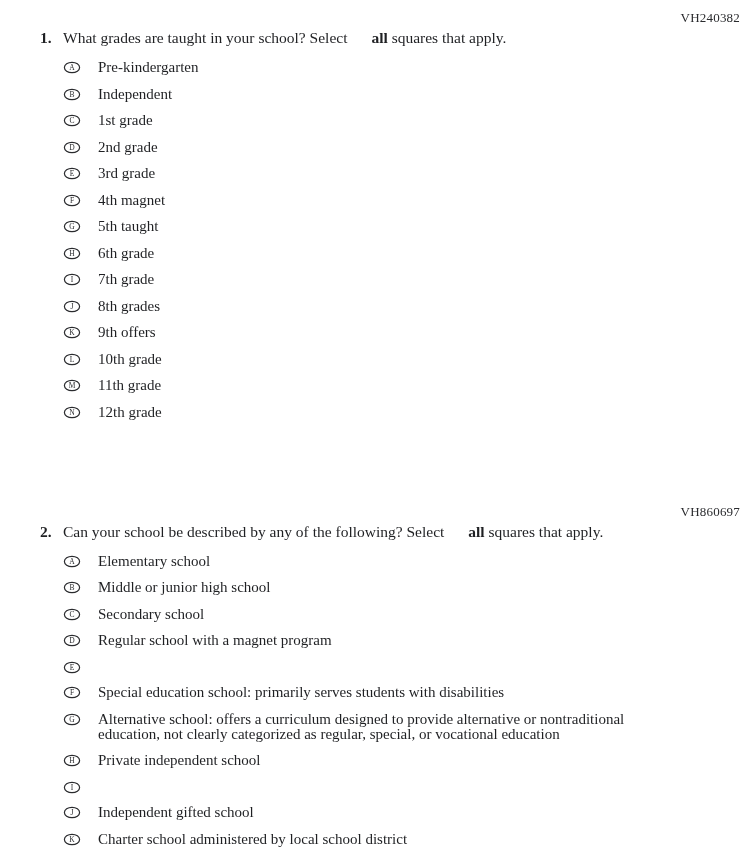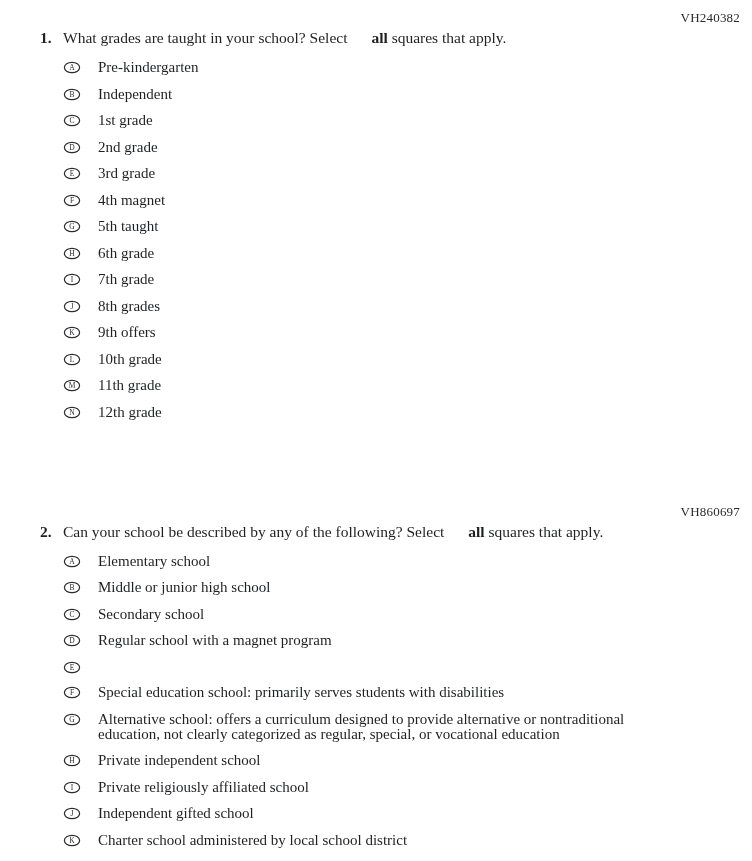--- a/index.html
+++ b/index.html
@@ -284,21 +284,20 @@
           </span>
           <span class="option-label">Private independent school</span>
         </div>
         <div class="option">
           <span class="bubble">
             <svg width="18" height="13" viewBox="0 0 18 13">
               <ellipse cx="9" cy="6.5" rx="7.6" ry="5.2" fill="none" stroke="currentColor" stroke-width="1.2"></ellipse>
               <text x="9" y="9.3" text-anchor="middle" font-size="7.5" font-family="Liberation Serif, serif" fill="currentColor">I</text>
             </svg>
           </span>
-          <span class="option-label">Private religiously affiliated school</span>
         </div>
         <div class="option">
           <span class="bubble">
             <svg width="18" height="13" viewBox="0 0 18 13">
               <ellipse cx="9" cy="6.5" rx="7.6" ry="5.2" fill="none" stroke="currentColor" stroke-width="1.2"></ellipse>
               <text x="9" y="9.3" text-anchor="middle" font-size="7.5" font-family="Liberation Serif, serif" fill="currentColor">J</text>
             </svg>
           </span>
           <span class="option-label">Independent gifted school</span>
         </div>

